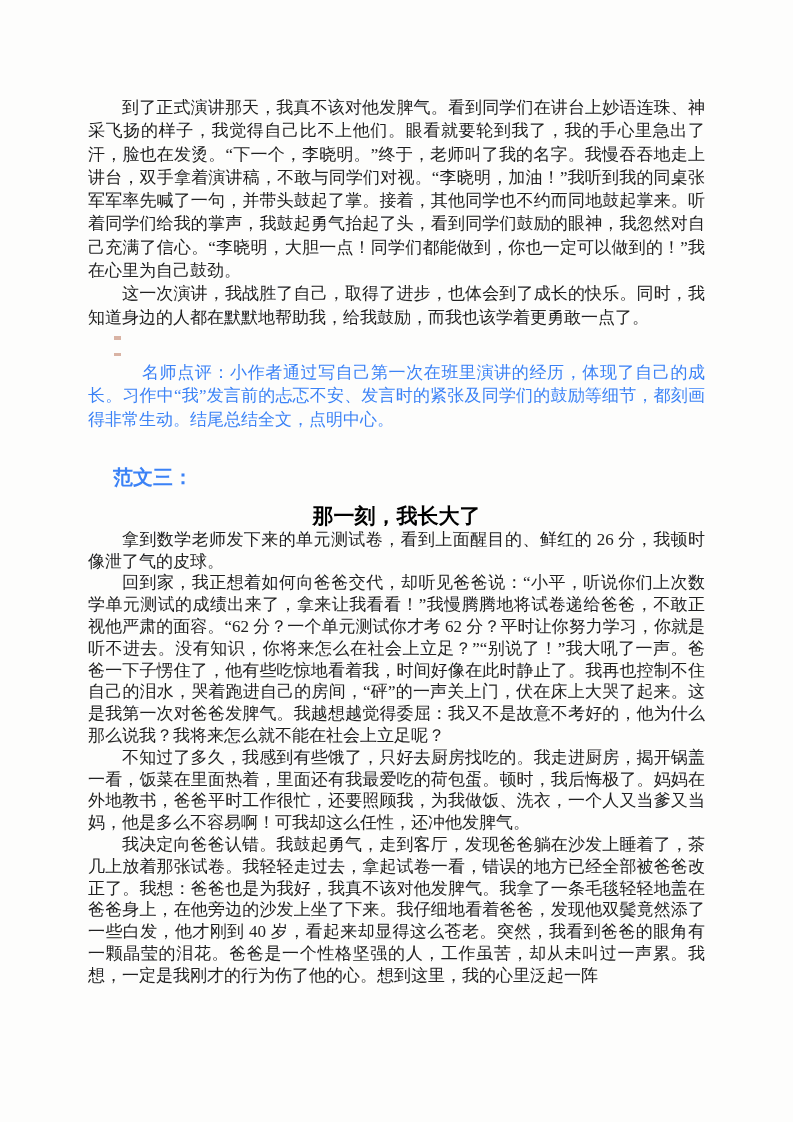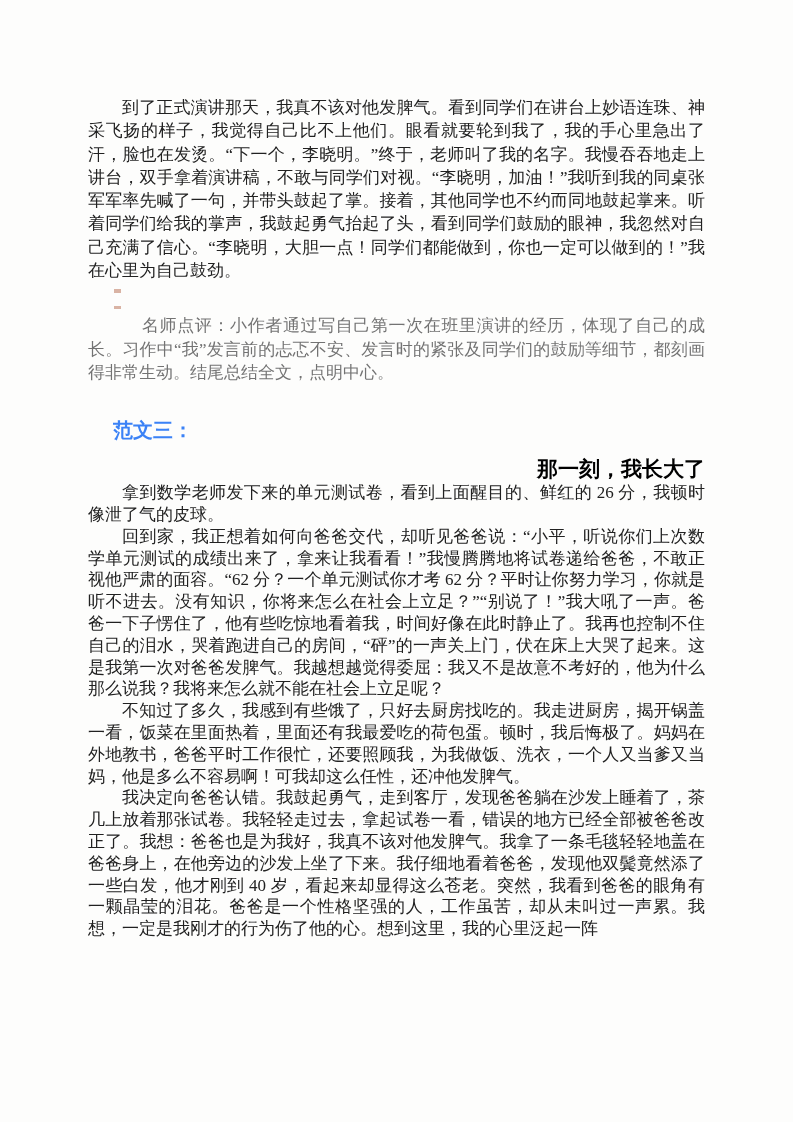--- a/index.html
+++ b/index.html
@@ -55,51 +55,52 @@
     top: 4px;
     width: 7px;
     height: 3px;
   }
   .review-para {
     margin: 0;
     font-size: 17px;
     line-height: 23.3px;
     text-align: justify;
     text-indent: 54px;
-    color: #737373;
+    color: #3b82f6;
     word-break: break-all;
   }
   .section-label {
     margin: 33px 0 0 25px;
     font-family: "Liberation Sans", "DejaVu Sans", sans-serif;
     font-weight: bold;
     font-size: 20px;
     line-height: 26px;
     color: #3b82f6;
   }
   .essay-title {
     margin: 13px 0 0 0;
     font-family: "Liberation Sans", "DejaVu Sans", sans-serif;
     font-weight: bold;
     font-size: 21px;
     line-height: 26px;
-    text-align: right;
+    text-align: center;
     color: #000000;
   }
   .essay3 {
     margin-top: 0;
   }
 </style>
 </head>
 <body>
 
 <div class="page">
   <div class="content">
 
     <p class="body-para">到了正式演讲那天，我真不该对他发脾气。看到同学们在讲台上妙语连珠、神采飞扬的样子，我觉得自己比不上他们。眼看就要轮到我了，我的手心里急出了汗，脸也在发烫。“下一个，李晓明。”终于，老师叫了我的名字。我慢吞吞地走上讲台，双手拿着演讲稿，不敢与同学们对视。“李晓明，加油！”我听到我的同桌张军军率先喊了一句，并带头鼓起了掌。接着，其他同学也不约而同地鼓起掌来。听着同学们给我的掌声，我鼓起勇气抬起了头，看到同学们鼓励的眼神，我忽然对自己充满了信心。“李晓明，大胆一点！同学们都能做到，你也一定可以做到的！”我在心里为自己鼓劲。</p>
+    <p class="body-para">这一次演讲，我战胜了自己，取得了进步，也体会到了成长的快乐。同时，我知道身边的人都在默默地帮助我，给我鼓励，而我也该学着更勇敢一点了。</p>
 
     <div class="mark-line-1">
       <span class="margin-mark mark-dot"></span>
     </div>
     <div class="mark-line-2">
       <span class="margin-mark mark-dash"></span>
     </div>
 
     <p class="review-para">名师点评：小作者通过写自己第一次在班里演讲的经历，体现了自己的成长。习作中“我”发言前的忐忑不安、发言时的紧张及同学们的鼓励等细节，都刻画得非常生动。结尾总结全文，点明中心。</p>
 

